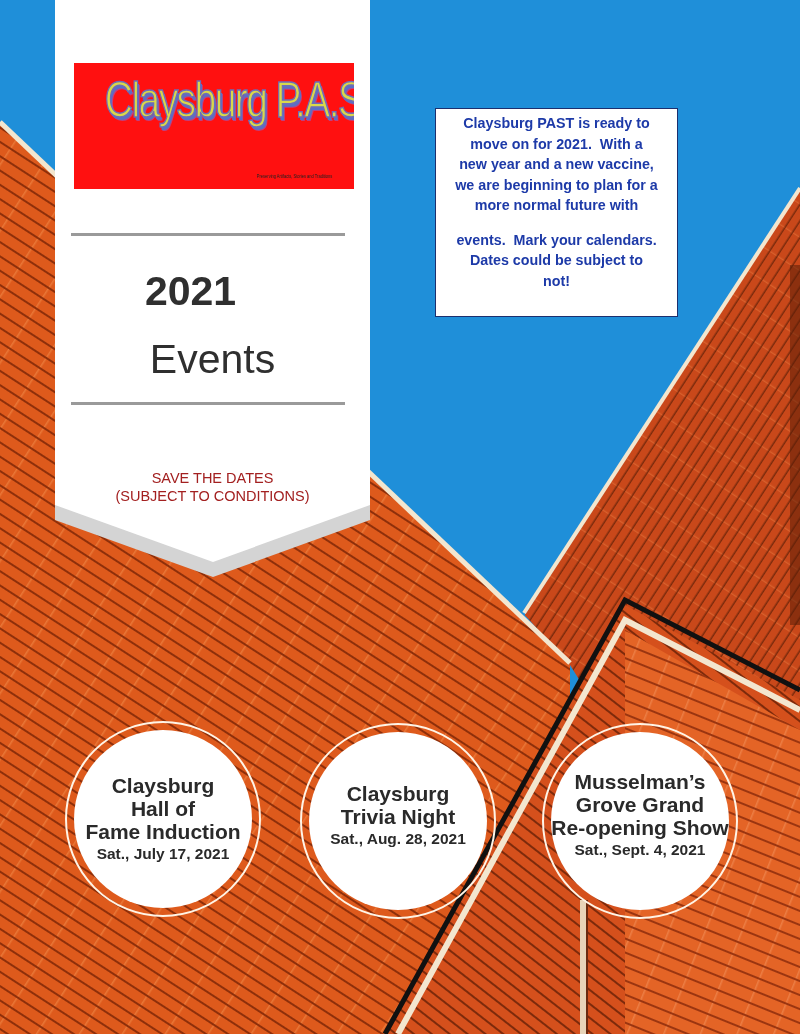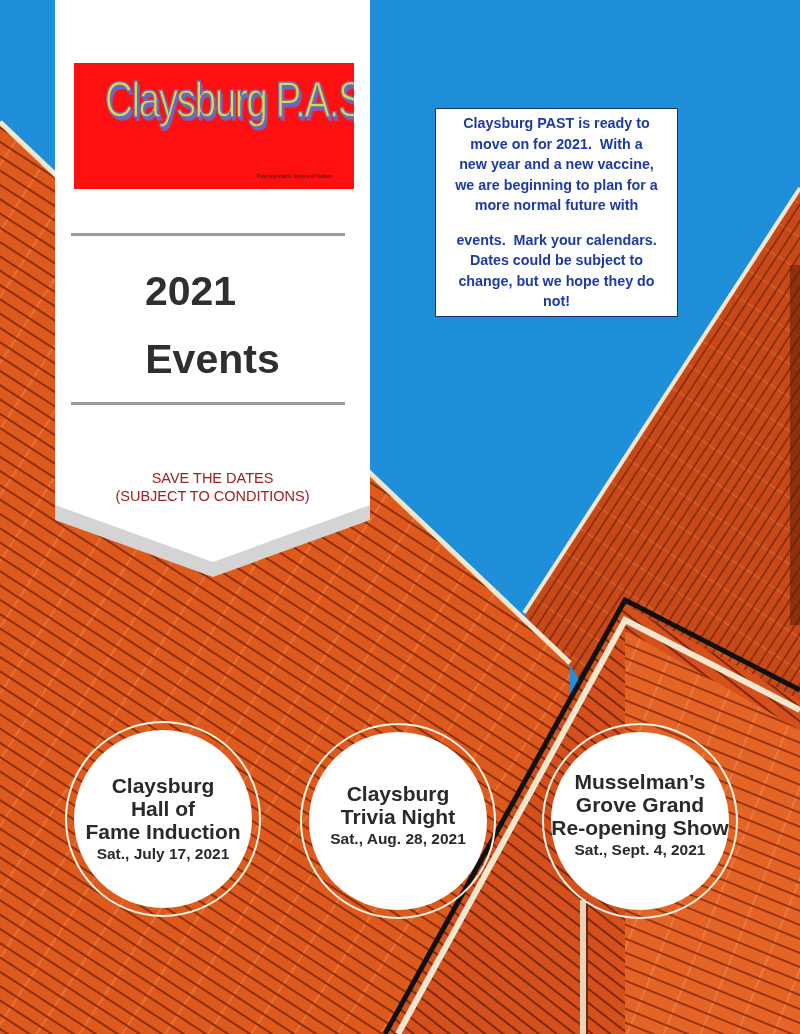--- a/index.html
+++ b/index.html
@@ -35,21 +35,21 @@
   }
   .rule {
     position: absolute; left: 16px; width: 274px; height: 3px; background: #9a9a9a;
   }
   .year {
     position: absolute; left: 0; width: 271px; top: 268px; text-align: center;
     font-size: 41px; font-weight: bold; color: #2f2f2f;
   }
   .events-title {
     position: absolute; left: 0; width: 315px; top: 336px; text-align: center;
-    font-size: 41px; font-weight: bold; color: #2f2f2f;
+    font-size: 41px; font-weight: normal; color: #2f2f2f;
   }
   .save1, .save2 {
     position: absolute; left: 0; width: 315px; text-align: center;
     font-size: 14.5px; font-weight: normal; color: #a32020;
   }
   .save1 { top: 470px; }
   .save2 { top: 488px; }
   .infobox {
     position: absolute; left: 435px; top: 108px; width: 243px; height: 209px;
     background: #ffffff; border: 1px solid #1c2f6e; box-sizing: border-box;
@@ -136,21 +136,20 @@
 </div>
 
 <div class="infobox">
   <div>Claysburg PAST is ready to</div>
   <div style="white-space:pre;text-align:center;">move on for 2021.  With a</div>
   <div>new year and a new vaccine,</div>
   <div>we are beginning to plan for a</div>
   <div>more normal future with</div>
   <div style="white-space:pre;margin-top:14px;">events.  Mark your calendars.</div>
   <div>Dates could be subject to</div>
-  <div>change, but we hope they do</div>
   <div>not!</div>
 </div>
 
 <div class="circle" style="left:65px; top:721px;">
   <div class="disc">
     <div class="ev-line">Claysburg</div>
     <div class="ev-line">Hall of</div>
     <div class="ev-line">Fame Induction</div>
     <div class="ev-date">Sat., July 17, 2021</div>
   </div>

